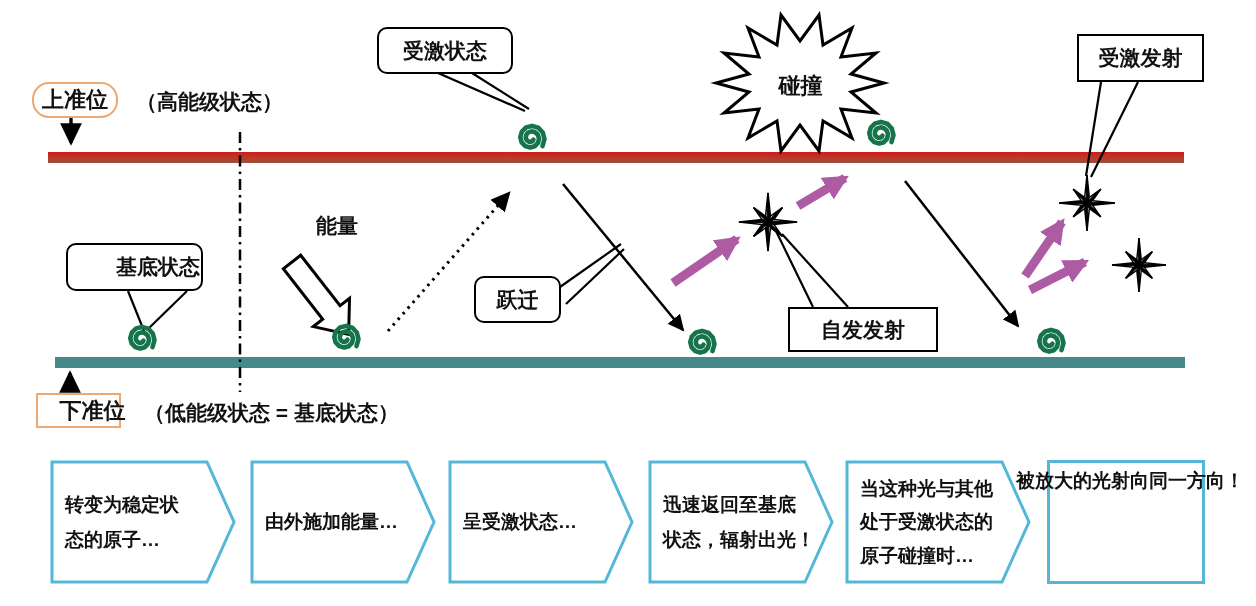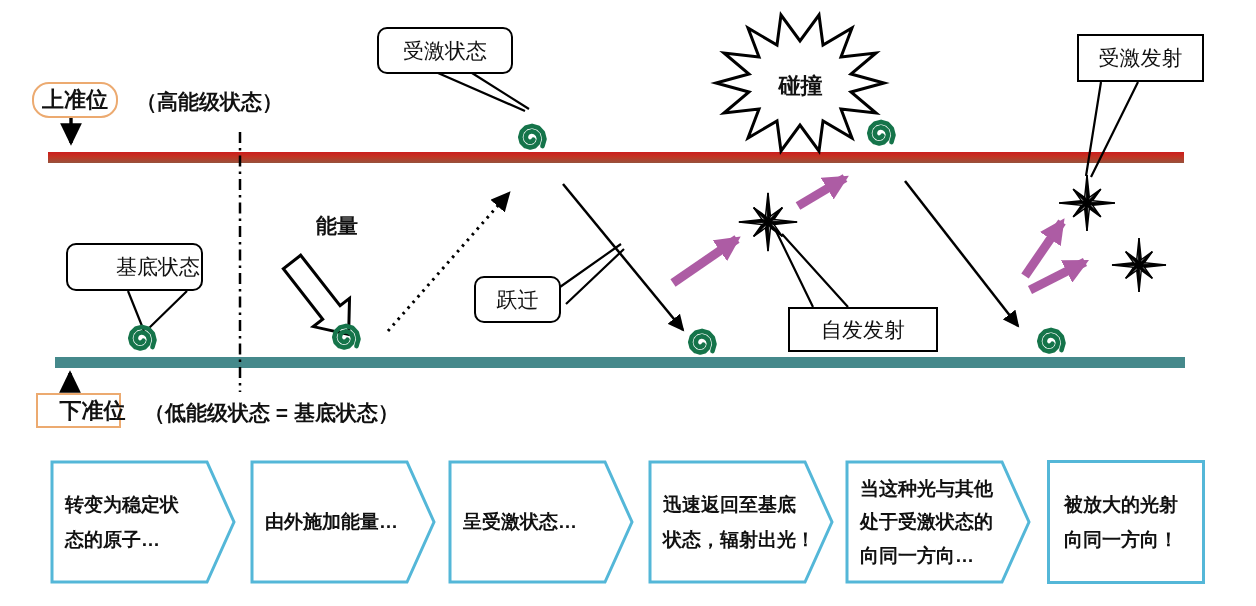--- a/index.html
+++ b/index.html
@@ -11,38 +11,38 @@
   .lbl{position:absolute;font-weight:bold;white-space:nowrap;margin-left:20px;}
   .levelbox{
     position:absolute;box-sizing:border-box;border:2px solid #ecaa70;background:#fff;
     display:flex;align-items:center;justify-content:center;
     font-size:22px;font-weight:bold;white-space:nowrap;
   }
   .note{font-size:21px;}
   .bubble{
     position:absolute;box-sizing:border-box;background:#fff;border:2.5px solid #000;
     display:flex;align-items:center;justify-content:center;
-    font-size:21px;font-weight:normal;white-space:nowrap;z-index:3;
+    font-size:21px;font-weight:bold;white-space:nowrap;z-index:3;
   }
   .round{border-radius:10px;}
   .burst-label{position:absolute;font-size:22px;font-weight:bold;text-align:center;z-index:3;}
   .step{position:absolute;top:460px;width:186px;height:124px;}
   .step svg{position:absolute;left:0;top:0;}
   .step .txt{
     position:absolute;left:15px;top:0;bottom:0;right:30px;
     display:flex;flex-direction:column;justify-content:center;
     font-size:19px;font-weight:bold;line-height:1.85;white-space:nowrap;
   }
   .step-rect{
     position:absolute;top:460px;box-sizing:border-box;width:158px;height:124px;
     border:3px solid #54b7d8;background:#fff;
   }
   .step-rect .txt{
     position:absolute;left:14px;top:0;bottom:0;right:6px;
-    display:flex;flex-direction:column;justify-content:center;
+    display:flex;flex-direction:row;justify-content:center;
     font-size:19px;font-weight:bold;line-height:1.85;white-space:nowrap;
   }
 </style>
 </head>
 <body>
 
 <div class="canvas">
 
   <svg class="overlay" viewBox="0 0 1256 452" xmlns="http://www.w3.org/2000/svg">
     <defs>
@@ -174,21 +174,21 @@
     </div>
   </div>
 
   <div class="step" style="left:845px;">
     <svg width="186" height="124" viewBox="0 0 186 124">
       <polygon points="2,2 157,2 184,62 157,122 2,122" fill="#fff" stroke="#54b7d8" stroke-width="3"></polygon>
     </svg>
     <div class="txt" style="line-height:1.75;">
       <div>当这种光与其他</div>
       <div>处于受激状态的</div>
-      <div>向同一方向…</div>
+      <div>原子碰撞时…</div>
     </div>
   </div>
 
   <div class="step-rect" style="left:1047px;">
     <div class="txt">
       <div>被放大的光射</div>
       <div>向同一方向！</div>
     </div>
   </div>
 

